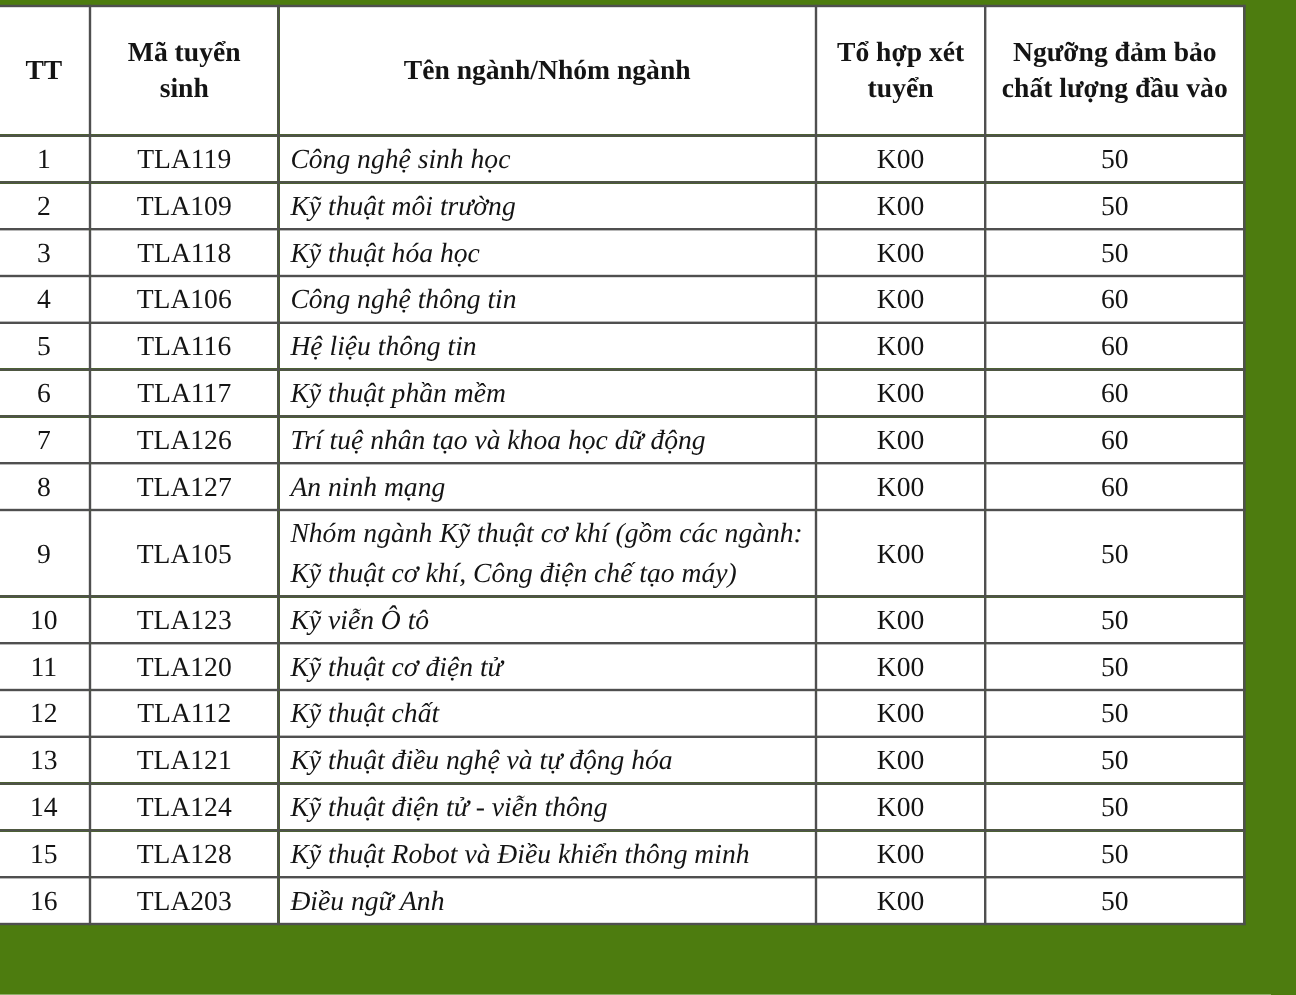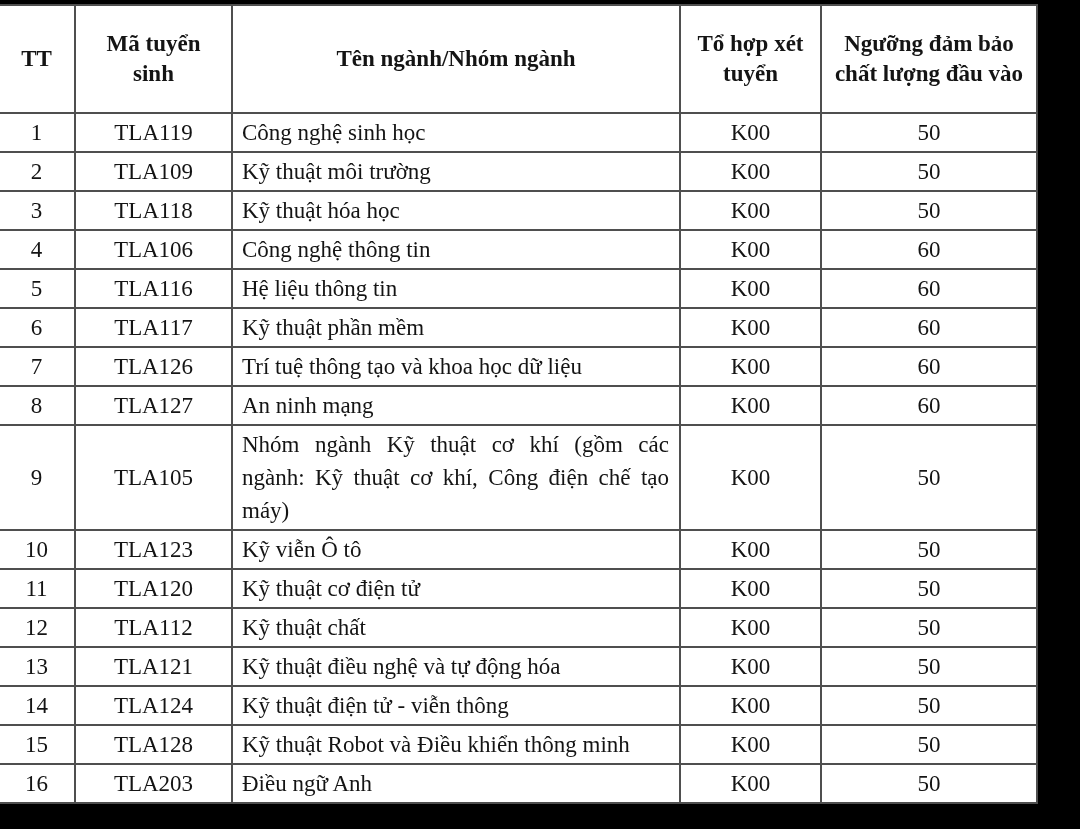--- a/index.html
+++ b/index.html
@@ -5,21 +5,21 @@
   html, body {
     margin: 0;
     padding: 0;
     background: #ffffff;
   }
   .page {
     position: relative;
     width: 1080px;
     height: 829px;
     overflow: hidden;
-    background: #000000;
+    background: #4d7c0f;
     font-family: "Liberation Serif", "DejaVu Serif", serif;
     color: #141414;
   }
   table.adm {
     position: absolute;
     top: 4px;
     left: -3px;
     border-collapse: collapse;
     table-layout: fixed;
     width: 1039px;
@@ -49,20 +49,21 @@
     font-size: 23px;
     line-height: 33px;
     text-align: center;
     vertical-align: middle;
     padding: 1px 4px;
   }
   .adm td.name-cell {
     text-align: justify;
     text-justify: inter-word;
     padding: 2px 10px 2px 9px;
+    font-style: italic;
   }
   
   .adm tbody tr:nth-child(15) td.threshold-cell {
     vertical-align: top;
     padding-top: 2px;
   }
 </style>
 </head>
 <body>
 
@@ -130,21 +131,21 @@
           <td class="tt-cell">6</td>
           <td class="code-cell">TLA117</td>
           <td class="name-cell">Kỹ thuật phần mềm</td>
           <td class="combo-cell">K00</td>
           <td class="threshold-cell">60</td>
         </tr>
 
         <tr>
           <td class="tt-cell">7</td>
           <td class="code-cell">TLA126</td>
-          <td class="name-cell">Trí tuệ thông tạo và khoa học dữ liệu</td>
+          <td class="name-cell">Trí tuệ nhân tạo và khoa học dữ động</td>
           <td class="combo-cell">K00</td>
           <td class="threshold-cell">60</td>
         </tr>
 
         <tr>
           <td class="tt-cell">8</td>
           <td class="code-cell">TLA127</td>
           <td class="name-cell">An ninh mạng</td>
           <td class="combo-cell">K00</td>
           <td class="threshold-cell">60</td>

